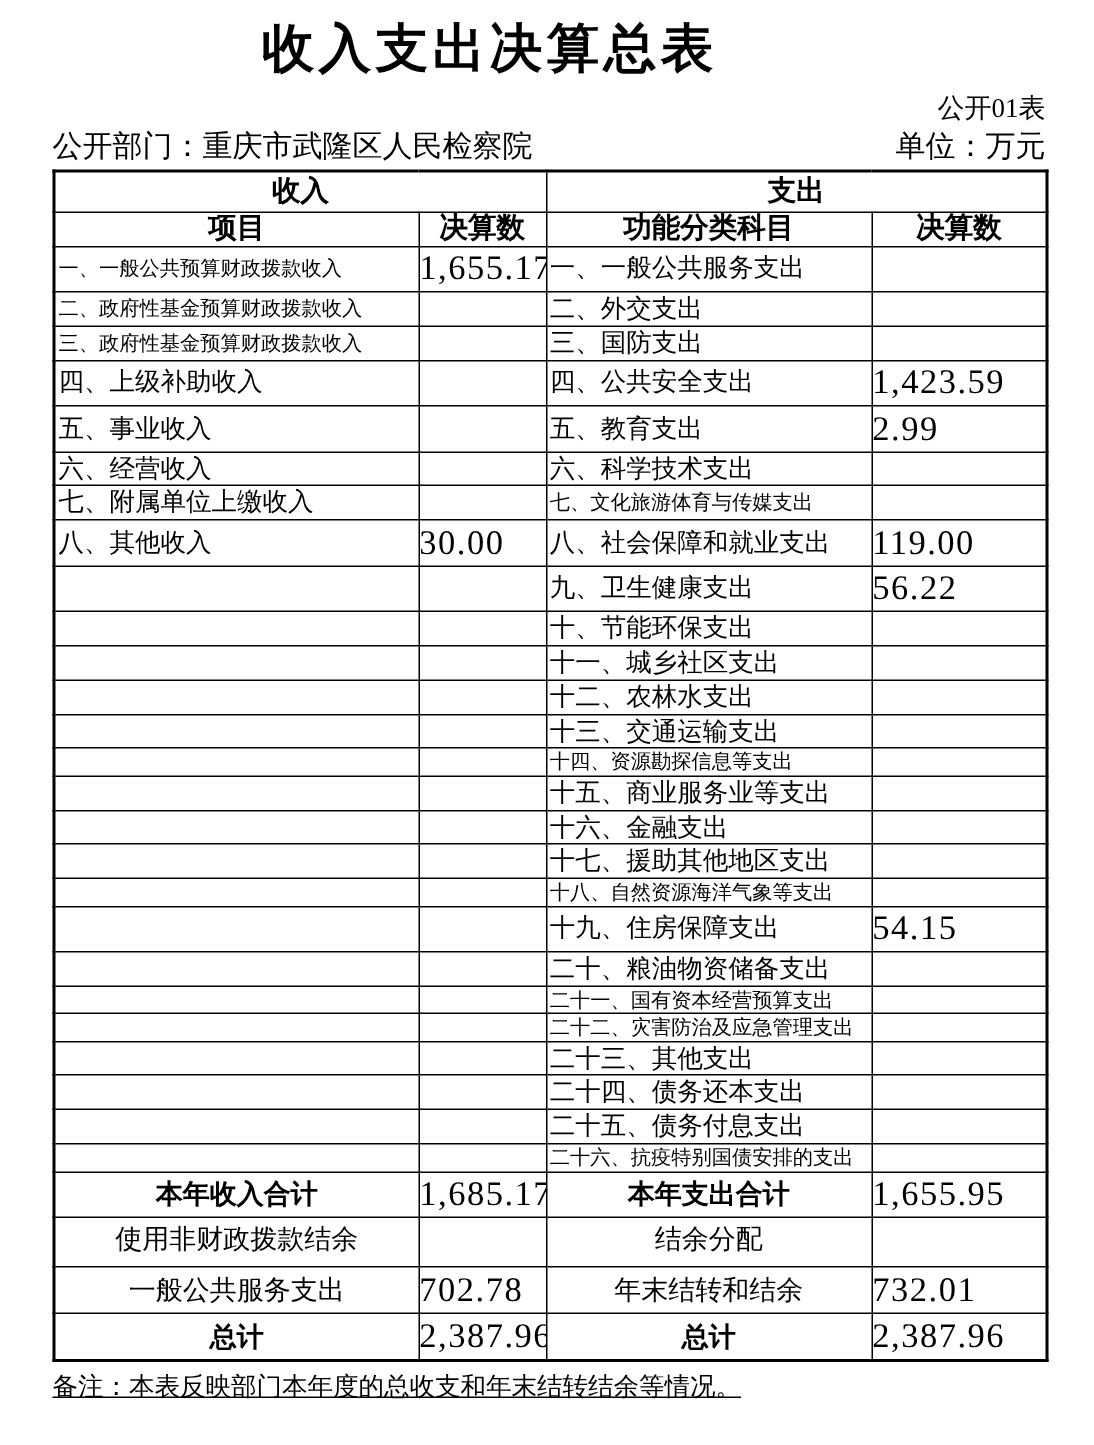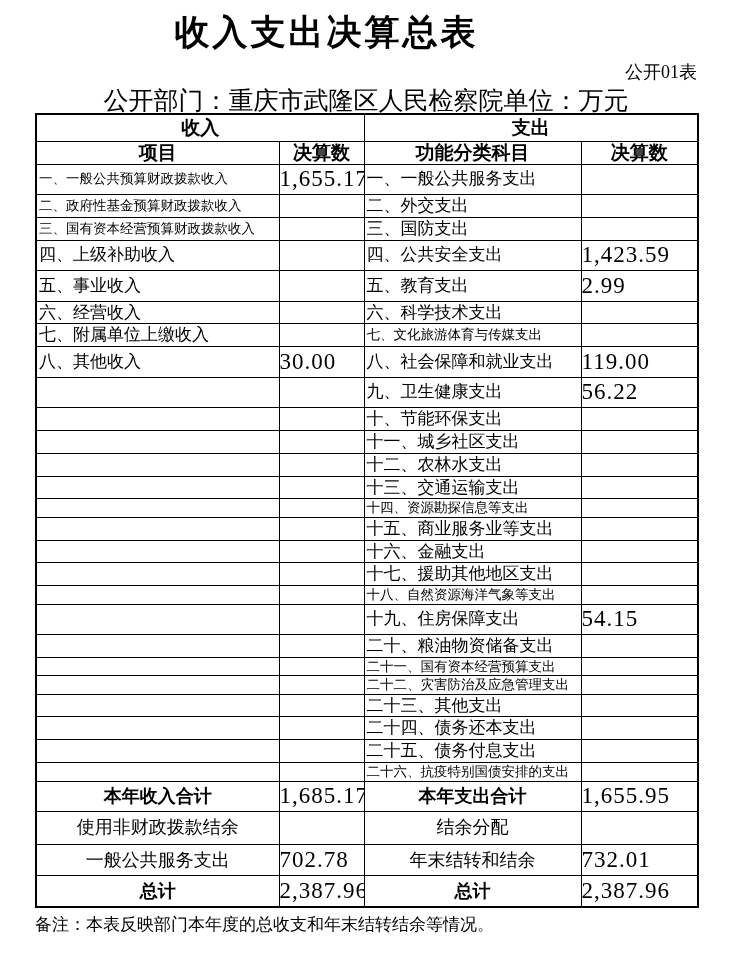--- a/index.html
+++ b/index.html
@@ -31,22 +31,22 @@
     right: 32px;
     font-size: 18px;
     white-space: nowrap;
   }
   .meta-line {
     position: absolute;
     top: 84px;
     left: 35px;
     right: 32px;
     display: flex;
-    justify-content: center;
-    font-size: 25px;
+    justify-content: space-between;
+    font-size: 20px;
     white-space: nowrap;
   }
   table.main-table {
     position: absolute;
     top: 113px;
     left: 35px;
     width: 662px;
     height: 795px;
     border-collapse: collapse;
     table-layout: fixed;
@@ -89,20 +89,21 @@
   #footer-rows tr:nth-child(1) { height: 25px; }
   #footer-rows tr:nth-child(2) { height: 27px; font-family: Liberation Mono, monospace; }
   #footer-rows tr:nth-child(3) { height: 26px; }
   #footer-rows tr:nth-child(4) { height: 20px; }
   .note {
     position: absolute;
     top: 913px;
     left: 35px;
     font-size: 17px;
     white-space: nowrap;
+    text-decoration: underline;
   }
 </style>
 </head>
 <body>
 
 <div class="page">
 
   <div class="title">收入支出决算总表</div>
 
   <div class="form-code">公开01表</div>
@@ -138,21 +139,21 @@
           <td class="label">一、一般公共服务支出</td>
           <td class="value"></td>
         </tr>
         <tr>
           <td class="label small">二、政府性基金预算财政拨款收入</td>
           <td class="value"></td>
           <td class="label">二、外交支出</td>
           <td class="value"></td>
         </tr>
         <tr>
-          <td class="label small">三、国有资本经营预算财政拨款收入</td>
+          <td class="label small">三、政府性基金预算财政拨款收入</td>
           <td class="value"></td>
           <td class="label">三、国防支出</td>
           <td class="value"></td>
         </tr>
         <tr>
           <td class="label">四、上级补助收入</td>
           <td class="value"></td>
           <td class="label">四、公共安全支出</td>
           <td class="value">1,423.59</td>
         </tr>

